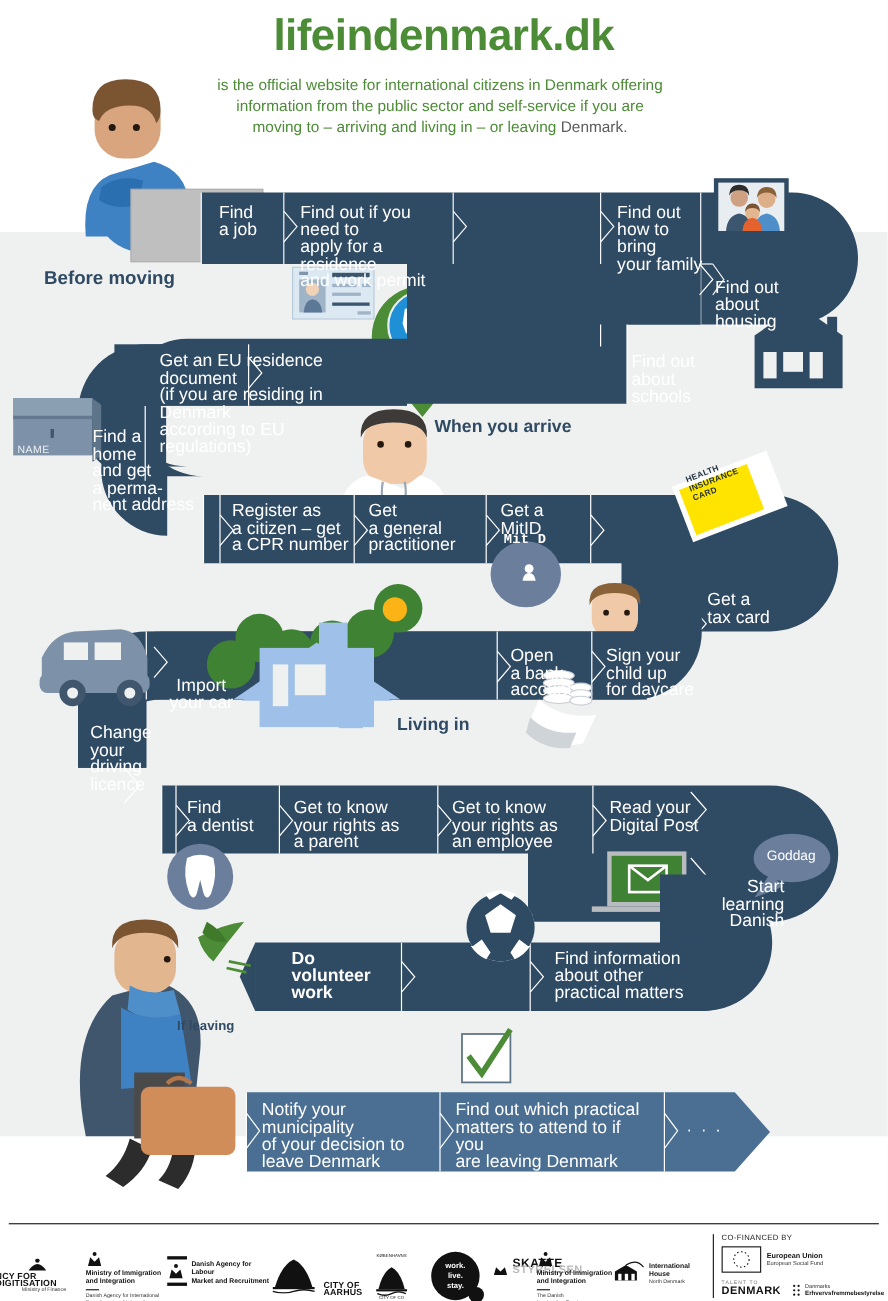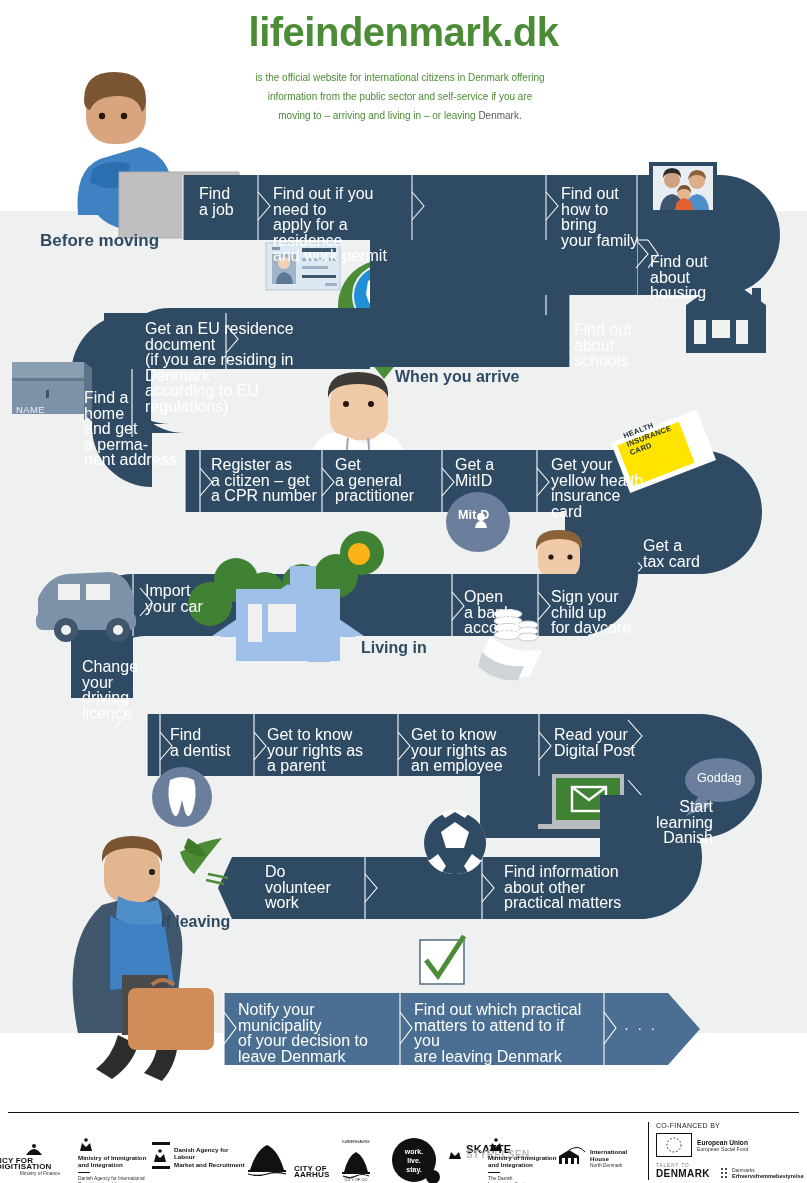--- a/index.html
+++ b/index.html
@@ -13,50 +13,51 @@
   #stage{position:absolute;inset:0;width:807px;height:1183px;}
   #stage > svg{position:absolute;left:0;top:0;}
 
   
   .hdr-title{
     position:absolute;left:0;top:10px;width:807px;text-align:center;
     font-size:40px;font-weight:bold;color:#4c8c36;letter-spacing:-0.5px;
   }
   .hdr-sub{
     position:absolute;left:150px;top:68px;width:500px;text-align:center;
-    font-size:10px;line-height:19px;color:#4c8c36;
+    font-size:14px;line-height:19px;color:#4c8c36;
   }
   .hdr-sub b{font-weight:normal;}
   .hdr-sub .plain{color:#5c5c5c;}
 
   
   .stage-label{
     position:absolute;font-weight:bold;color:#2f4a63;font-size:16px;
     white-space:nowrap;
+    margin-top:12px;
   }
   .lbl-before{left:40px;top:231px;font-size:17px;}
   .lbl-arrive{left:395px;top:368px;font-size:16px;}
   .lbl-living{left:361px;top:639px;font-size:16px;}
-  .lbl-leaving{left:161px;top:913px;font-size:16px;}
+  .lbl-leaving{left:161px;top:913px;font-size:12px;}
 
   
   .step{
     position:absolute;color:#ffffff;font-size:16px;line-height:15.5px;
     white-space:pre-line;
   }
   .step.dots{font-size:15px;letter-spacing:2px;color:#ffffff;}
 
   
   .mailbox-name{
     position:absolute;left:16px;top:404px;color:#eef1f4;font-size:9.5px;
     letter-spacing:.4px;
   }
   .mitid-txt{
-    position:absolute;left:458px;top:508px;color:#ffffff;font-size:12.5px;
-    font-weight:bold;letter-spacing:.2px;
+    position:absolute;left:458px;top:484px;color:#ffffff;font-size:12.5px;
+    font-weight:bold;letter-spacing:.2px;font-family:Liberation Mono, monospace;
   }
   .goddag-txt{
     position:absolute;left:697px;top:771px;color:#ffffff;font-size:12.5px;
   }
   .hic-txt{
     position:absolute;left:622px;top:432px;color:#1d2d3d;font-size:7.5px;
     font-weight:bold;line-height:9px;transform:rotate(-21deg);
     transform-origin:0 0;white-space:pre-line;letter-spacing:.3px;
   }
 
@@ -448,27 +449,24 @@
 (if you are residing in Denmark
 according to EU regulations)</div>
   <div class="step" style="left:335px;top:457px;width:100px;">Get
 a general
 practitioner</div>
   <div class="step" style="left:211px;top:457px;width:110px;">Register as
 a citizen – get
 a CPR number</div>
   <div class="step" style="left:455px;top:457px;width:76px;">Get a
 MitID</div>
-  <div class="step" style="left:551px;top:457px;width:104px;">Get your
-yellow health
-insurance card</div>
   <div class="step" style="left:643px;top:538px;width:72px;">Get a
 tax card</div>
 
-  <div class="step" style="left:145px;top:583px;width:76px;">Import
+  <div class="step" style="left:145px;top:616px;width:76px;text-align:center;">Import
 your car</div>
   <div class="step" style="left:464px;top:589px;width:70px;">Open
 a bank
 account</div>
   <div class="step" style="left:551px;top:589px;width:90px;">Sign  your
 child up
 for daycare</div>
 
   <div class="step" style="left:82px;top:659px;width:66px;">Change
 your
@@ -481,21 +479,21 @@
 a parent</div>
   <div class="step" style="left:411px;top:727px;width:106px;">Get to know
 your rights as
 an employee</div>
   <div class="step" style="left:554px;top:727px;width:84px;">Read your
 Digital Post</div>
   <div class="step" style="left:647px;top:799px;width:66px;text-align:right;">Start
 learning
 Danish</div>
 
-  <div class="step" style="left:265px;top:864px;width:74px;">Do
+  <div class="step" style="left:265px;top:864px;width:74px;font-weight:bold;">Do
 volunteer
 work</div>
   <div class="step" style="left:504px;top:864px;width:130px;">Find information
 about other
 practical matters</div>
 
   <div class="step" style="left:238px;top:1002px;width:156px;">Notify your municipality
 of your decision to
 leave Denmark</div>
   <div class="step" style="left:414px;top:1002px;width:172px;">Find out which practical

